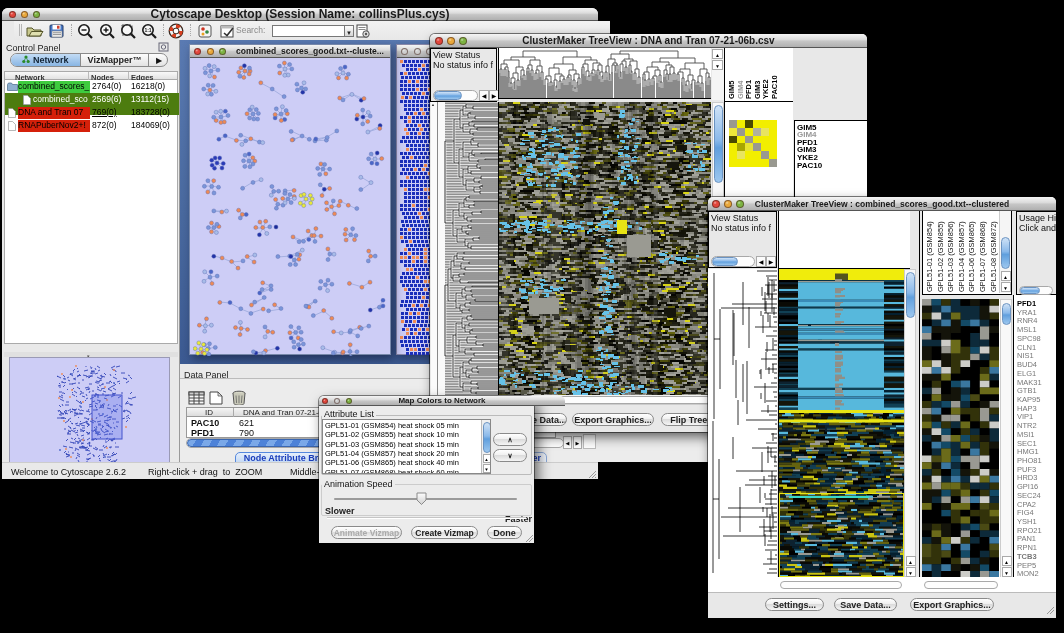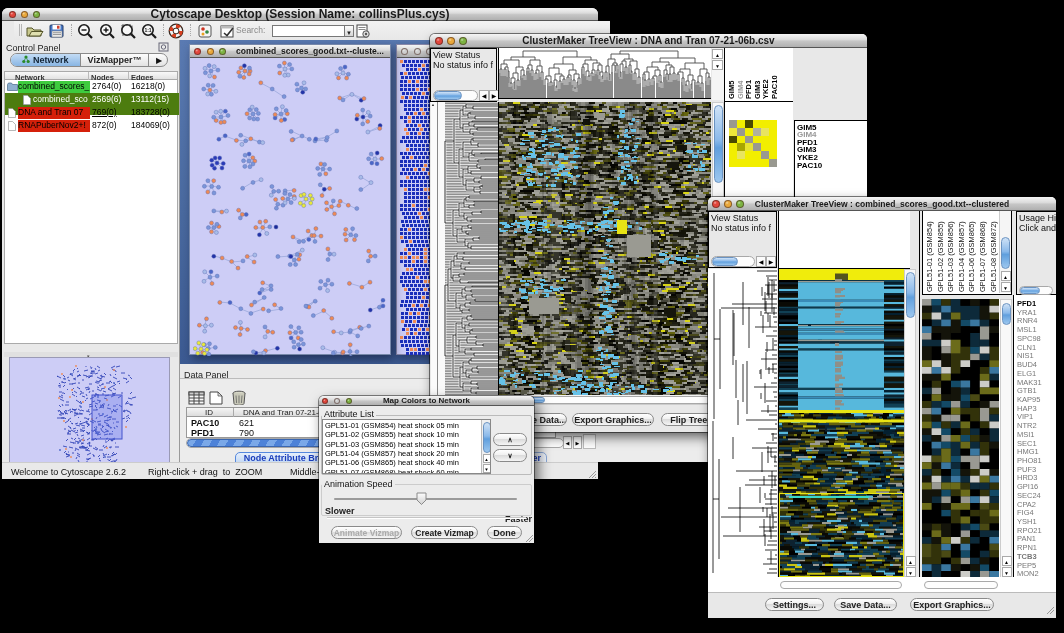--- a/index.html
+++ b/index.html
@@ -942,21 +942,21 @@
       <div class="aquabtn abs" style="left:57px;top:5px;width:59px;height:13px;font-size:9px;line-height:12px;">Settings...</div>
       <div class="aquabtn abs" style="left:126px;top:5px;width:63px;height:13px;font-size:9px;line-height:12px;">Save Data...</div>
       <div class="aquabtn abs" style="left:202px;top:5px;width:84px;height:13px;font-size:9px;line-height:12px;">Export Graphics...</div>
       <svg class="abs" style="left:338px;top:13px;" width="9" height="9">
         <line x1="1" y1="8" x2="8" y2="1" stroke="#999"></line>
         <line x1="4" y1="8" x2="8" y2="4" stroke="#999"></line>
       </svg>
     </div>
   </div>
 <div class="abs" style="left:319px;top:396px;width:215px;height:147px;background:#ececec;box-shadow:0 0 0 1px rgba(0,0,0,0.45), 4px 6px 14px rgba(0,0,0,0.6);border-radius:5px 5px 0 0;">
-    <div class="tbar abs" style="left:0;top:0;width:215px;height:10px;border-radius:5px 5px 0 0;">
+    <div class="tbar abs" style="left:0;top:0;width:246px;height:10px;border-radius:5px 5px 0 0;">
       <span style="position:absolute;left:2.8px;top:1.8px;width:6px;height:6px;border-radius:50%;background:radial-gradient(circle at 35% 30%, #fff8 0%, #fff0 30%, #0000 30%),#e2463c;border:0.5px solid rgba(60,30,20,0.55);box-sizing:border-box;"></span>
       <span style="position:absolute;left:15.0px;top:1.8px;width:6px;height:6px;border-radius:50%;background:radial-gradient(circle at 35% 30%, #fff8 0%, #fff0 30%, #0000 30%),#cfcfcf;border:0.5px solid rgba(60,30,20,0.55);box-sizing:border-box;"></span>
       <span style="position:absolute;left:27.2px;top:1.8px;width:6px;height:6px;border-radius:50%;background:radial-gradient(circle at 35% 30%, #fff8 0%, #fff0 30%, #0000 30%),#7cb342;border:0.5px solid rgba(60,30,20,0.55);box-sizing:border-box;"></span>
       <div class="tbtxt" style="font-size:8px;line-height:10px;">Map Colors to Network</div>
     </div>
     <div class="abs" style="left:3px;top:13px;font-size:9px;color:#111;background:#ececec;padding:0 2px;z-index:3;">Attribute List</div>
     <div class="abs" style="left:2px;top:19px;width:211px;height:60px;border:1px solid #bbb;border-radius:2px;"></div>
     <div class="abs" style="left:3px;top:23px;width:169px;height:55px;background:#fff;border:1px solid #888;overflow:hidden;font-size:7.5px;color:#000;">
       <div style="position:absolute;left:2px;top:1.0px;white-space:nowrap;">GPL51-01 (GSM854) heat shock 05 min</div>
       <div style="position:absolute;left:2px;top:10.3px;white-space:nowrap;">GPL51-02 (GSM855) heat shock 10 min</div>

